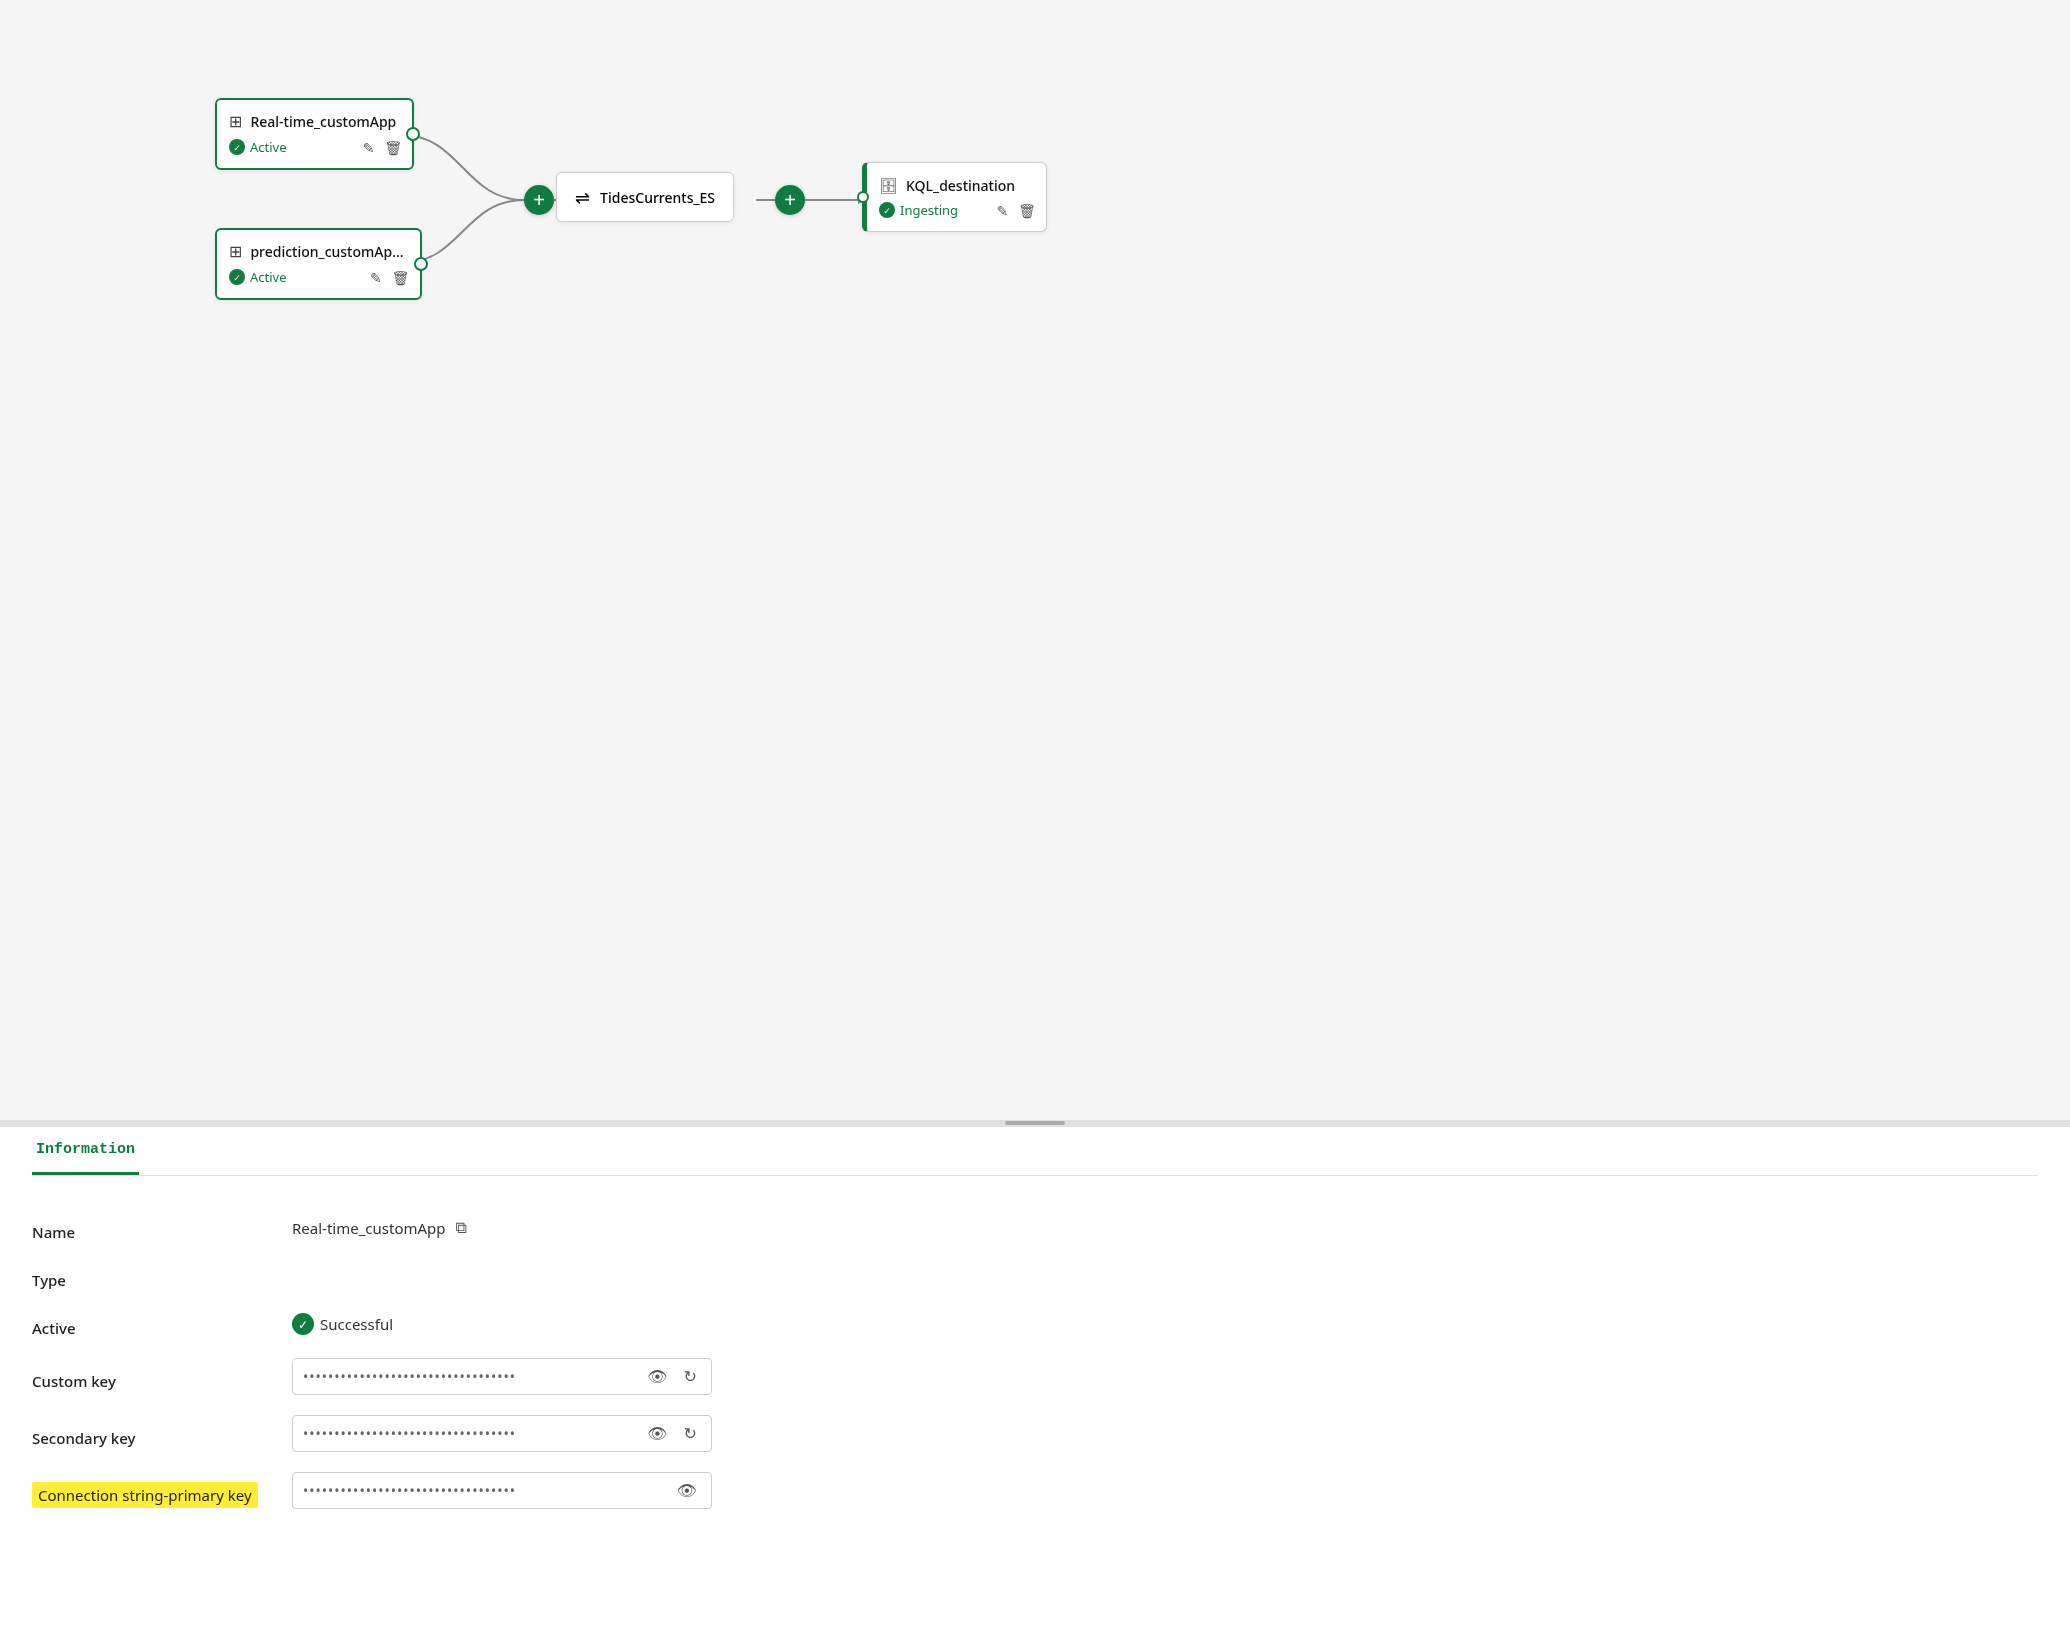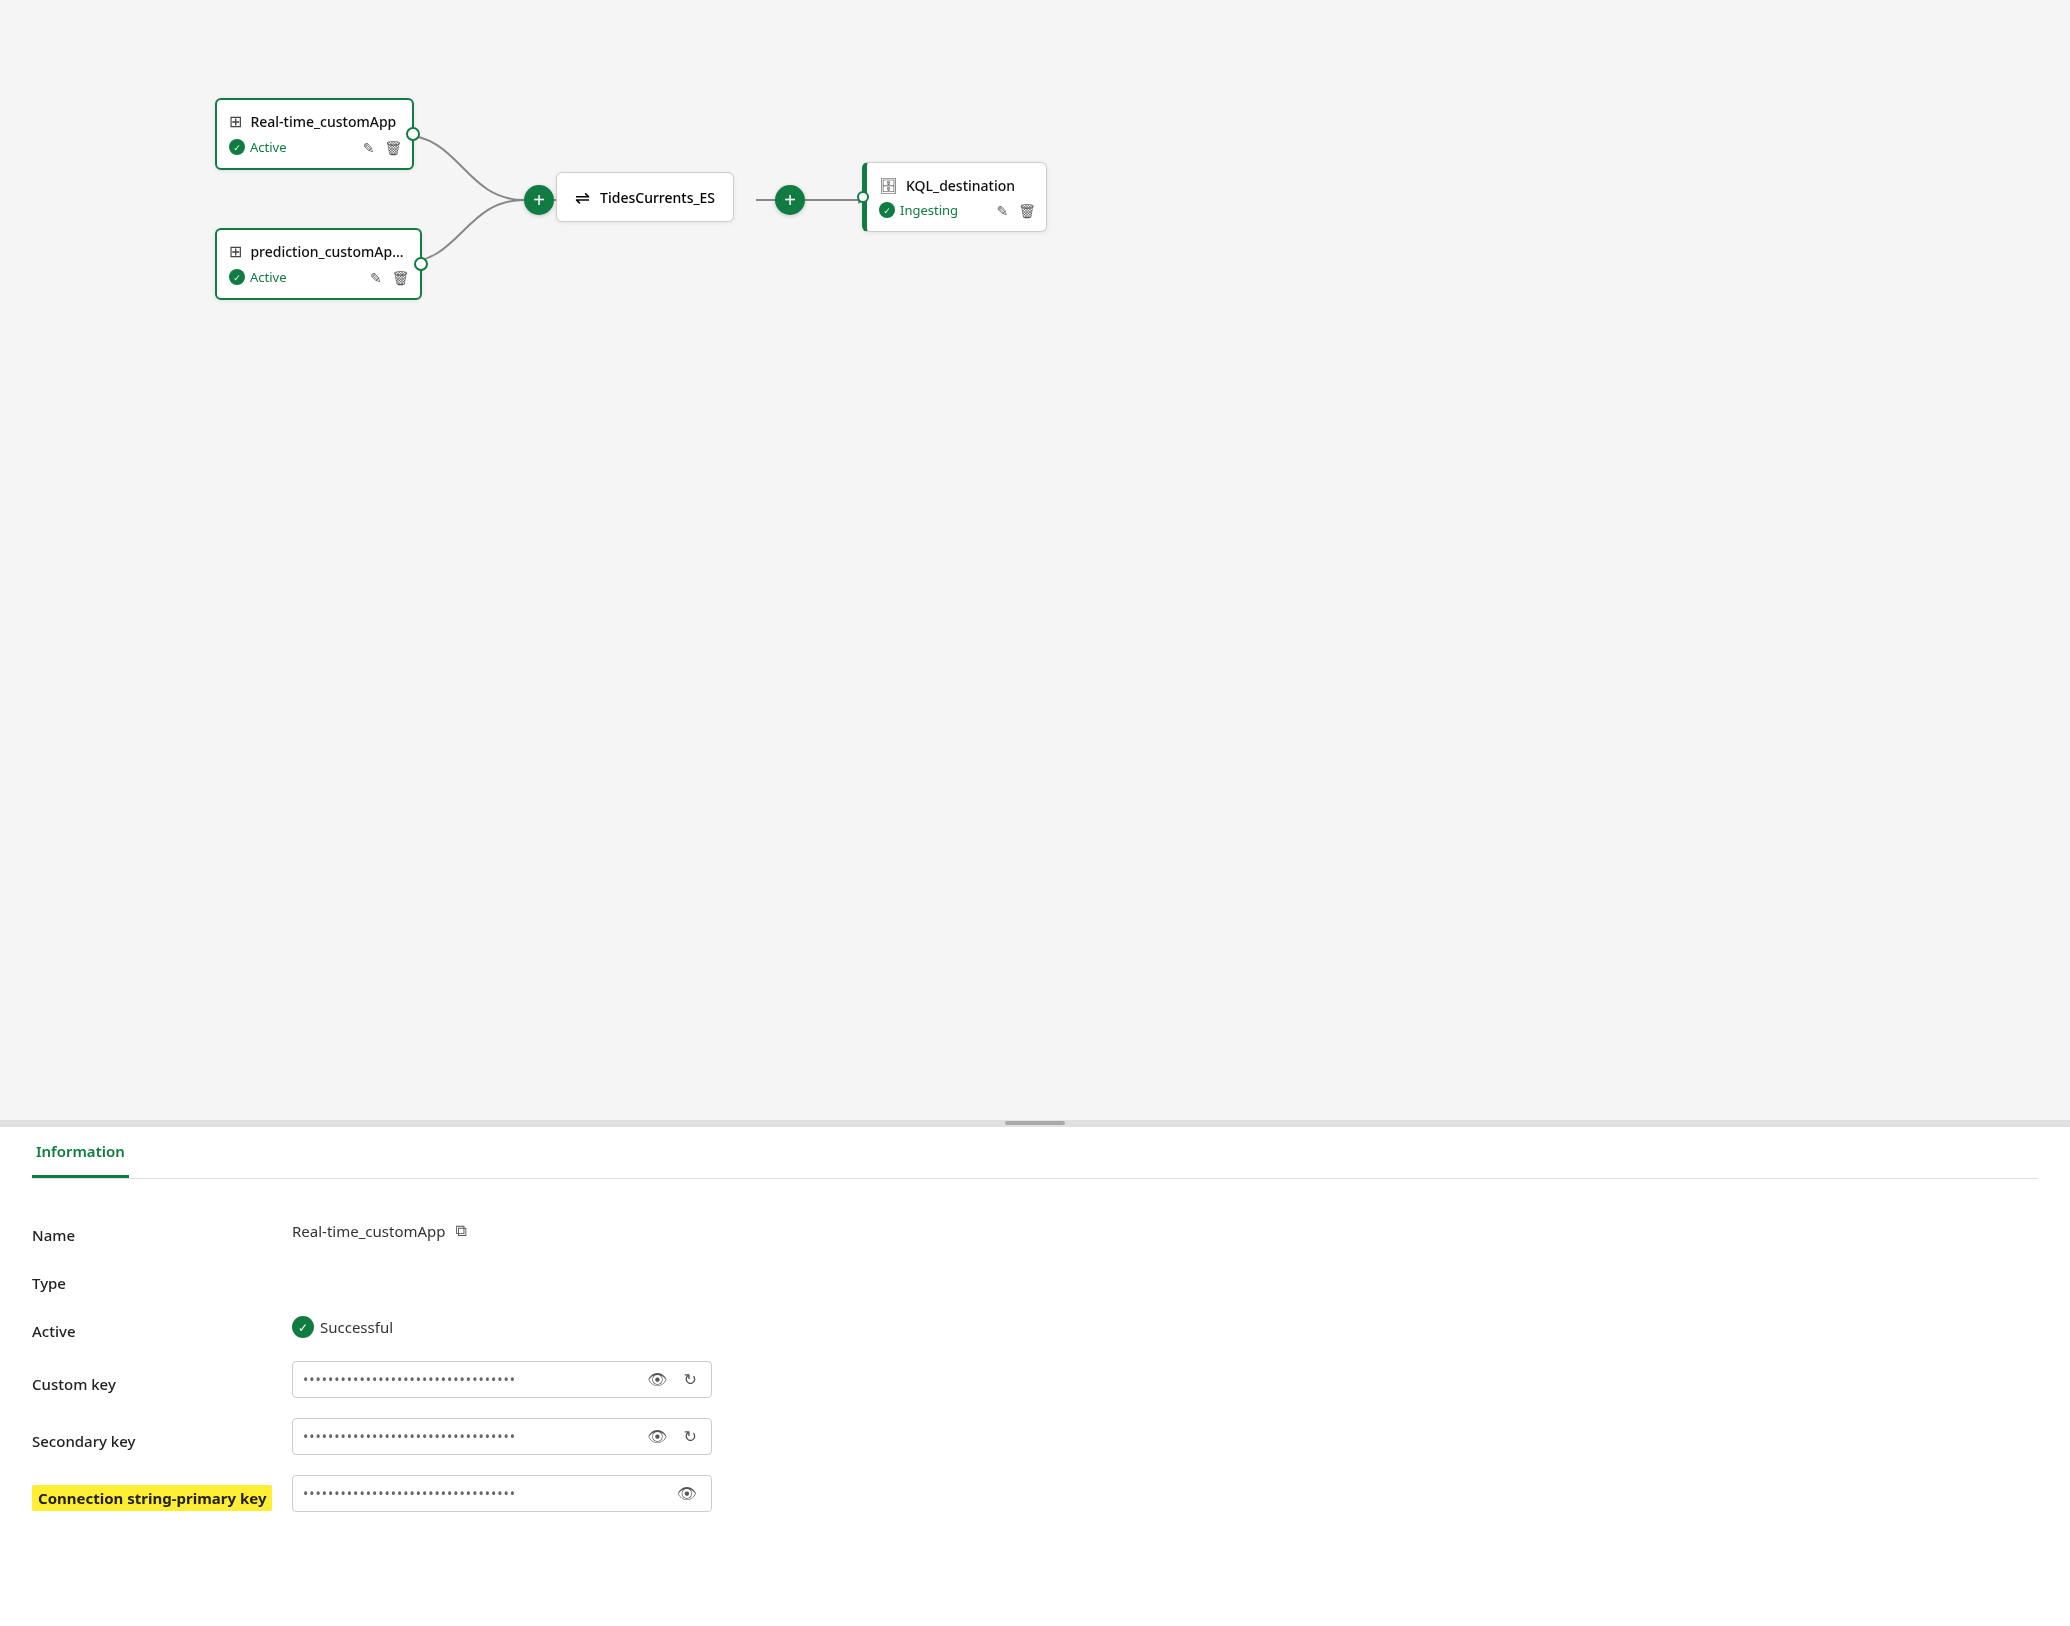--- a/index.html
+++ b/index.html
@@ -54,20 +54,21 @@
       margin-bottom: 28px;
     }
     .tab {
       padding: 14px 4px;
       margin-right: 24px;
       font-size: 15px;
       cursor: pointer;
       color: #333;
       border-bottom: 3px solid transparent;
       font-weight: 600;
+      font-family: Liberation Mono, monospace;
     }
     .tab.active {
       border-bottom: 3px solid #107c41;
       color: #107c41;
     }
 
     
     .info-table {
       width: 100%;
     }
@@ -143,21 +144,21 @@
       color: #555;
       font-size: 16px;
       padding: 2px;
     }
 
     
     .highlighted-label {
       background: #ffee33;
       padding: 3px 6px;
       border-radius: 2px;
-      font-weight: 700;
+      font-weight: 400;
       color: #222;
     }
 
     
     .node-card {
       position: absolute;
       background: #fff;
       border: 1.5px solid #ccc;
       border-radius: 6px;
       padding: 10px 16px 12px 12px;

